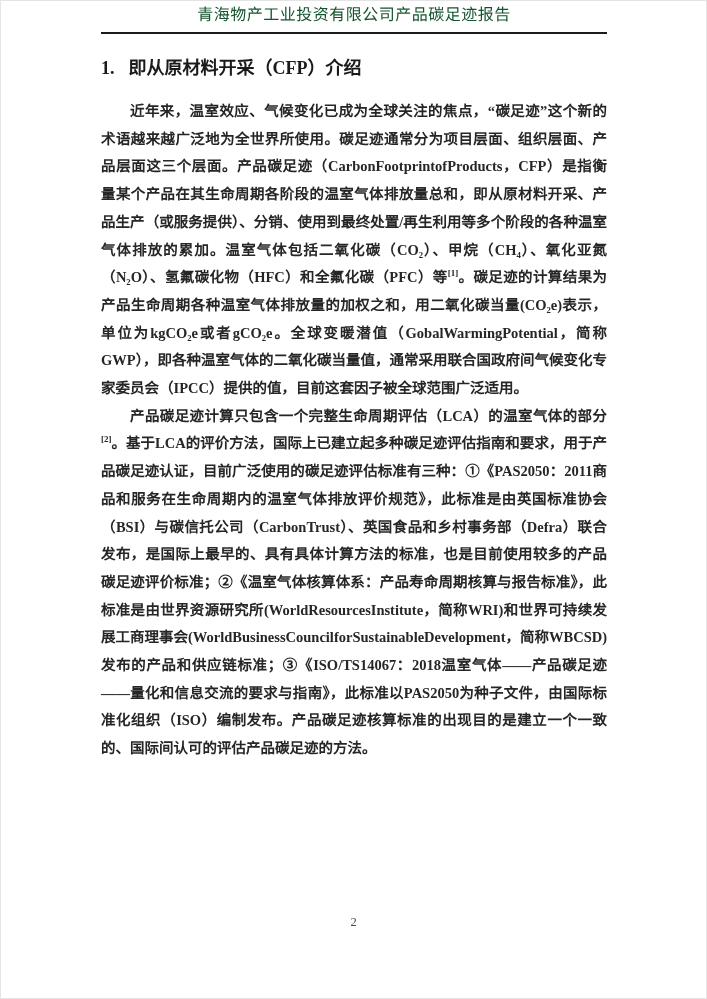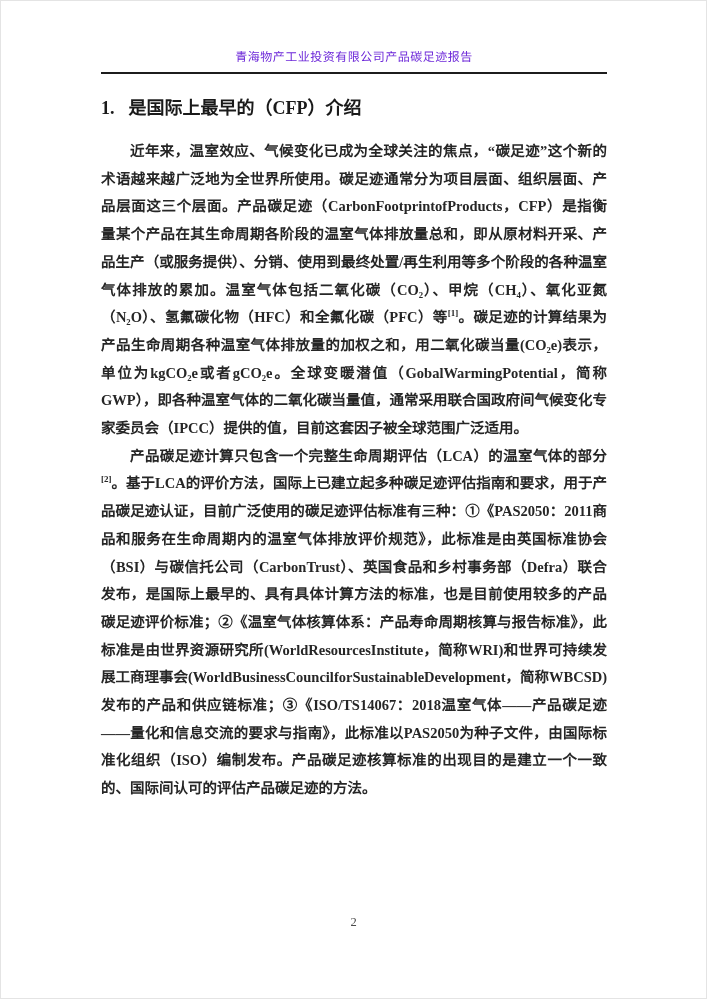--- a/index.html
+++ b/index.html
@@ -16,25 +16,24 @@
     border: 1px solid #e4e4e4;
     font-family: "Liberation Serif", "DejaVu Serif", serif;
     color: #262626;
     overflow: hidden;
   }
   .content {
     margin-left: 100px;
     margin-right: 99px;
   }
   .header {
-    padding-top: 46px;
     text-align: center;
-    font-size: 12px;
+    font-size: 16px;
     letter-spacing: 0.5px;
-    color: #6d28d9;
+    color: #14532d;
     padding-bottom: 7px;
     border-bottom: 2px solid #1c1c1c;
   }
   .section-heading {
     margin: 21px 0 0 0;
     font-size: 18px;
     font-weight: 700;
     line-height: 26px;
     color: #1a1a1a;
   }
@@ -73,21 +72,21 @@
 <body>
 
 <div class="page">
   <div class="content">
 
     <div class="header">
       <span>青海物产工业投资有限公司产品碳足迹报告</span>
     </div>
 
     <h1 class="section-heading">
-      <span class="num">1.</span><span>是国际上最早的（CFP）介绍</span>
+      <span class="num">1.</span><span>即从原材料开采（CFP）介绍</span>
     </h1>
 
     <div class="paragraphs" id="paragraphs">
         <p class="body-para"><span>近年来，温室效应、气候变化已成为全球关注的焦点，“碳足迹”这个新的术语越来越广泛地为全世界所使用。碳足迹通常分为项目层面、组织层面、产品层面这三个层面。产品碳足迹（CarbonFootprintofProducts，CFP）是指衡量某个产品在其生命周期各阶段的温室气体排放量总和，即从原材料开采、产品生产（或服务提供）、分销、使用到最终处置/再生利用等多个阶段的各种温室气体排放的累加。温室气体包括二氧化碳（CO₂）、甲烷（CH₄）、氧化亚氮（N₂O）、氢氟碳化物（HFC）和全氟化碳（PFC）等</span><span class="sup">[1]</span><span>。碳足迹的计算结果为产品生命周期各种温室气体排放量的加权之和，用二氧化碳当量(CO₂e)表示，单位为kgCO₂e或者gCO₂e。全球变暖潜值（GobalWarmingPotential，简称GWP），即各种温室气体的二氧化碳当量值，通常采用联合国政府间气候变化专家委员会（IPCC）提供的值，目前这套因子被全球范围广泛适用。</span></p>
         <p class="body-para"><span>产品碳足迹计算只包含一个完整生命周期评估（LCA）的温室气体的部分</span><span class="sup">[2]</span><span>。基于LCA的评价方法，国际上已建立起多种碳足迹评估指南和要求，用于产品碳足迹认证，目前广泛使用的碳足迹评估标准有三种：①《PAS2050：2011商品和服务在生命周期内的温室气体排放评价规范》，此标准是由英国标准协会（BSI）与碳信托公司（CarbonTrust）、英国食品和乡村事务部（Defra）联合发布，是国际上最早的、具有具体计算方法的标准，也是目前使用较多的产品碳足迹评价标准；②《温室气体核算体系：产品寿命周期核算与报告标准》，此标准是由世界资源研究所(WorldResourcesInstitute，简称WRI)和世界可持续发展工商理事会(WorldBusinessCouncilforSustainableDevelopment，简称WBCSD)发布的产品和供应链标准；③《ISO/TS14067：2018温室气体——产品碳足迹——量化和信息交流的要求与指南》，此标准以PAS2050为种子文件，由国际标准化组织（ISO）编制发布。产品碳足迹核算标准的出现目的是建立一个一致的、国际间认可的评估产品碳足迹的方法。</span></p>
       </div>
 
   </div>
 
   <div class="footer">

